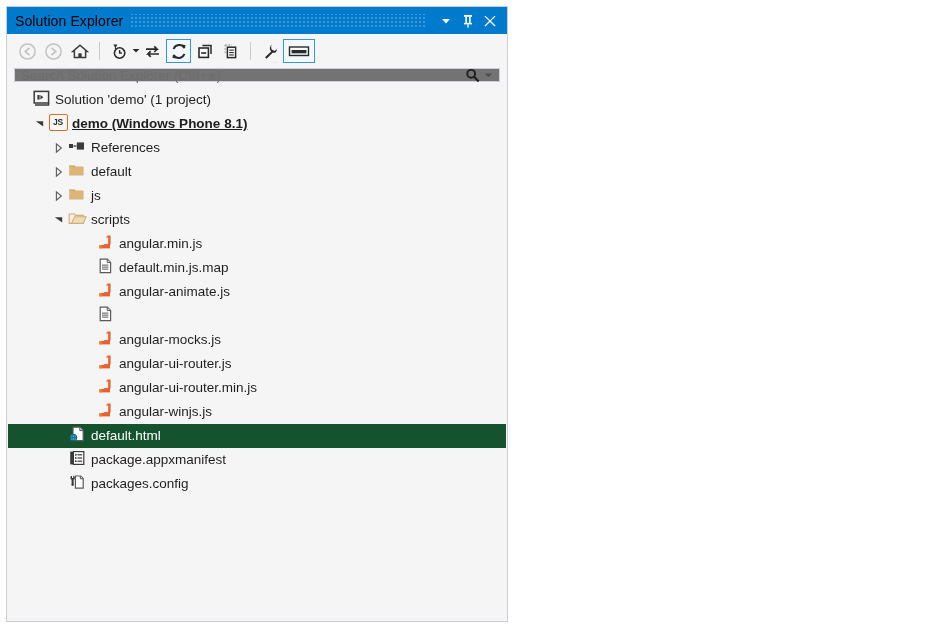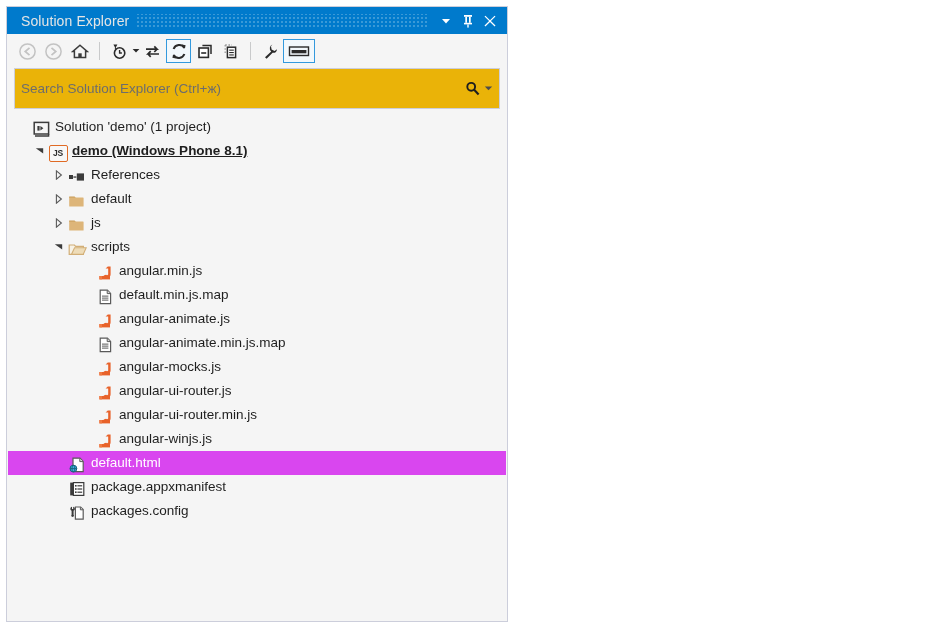--- a/index.html
+++ b/index.html
@@ -28,23 +28,23 @@
   
   #titlebar {
     height: 27px;
     background: #007acc;
     display: flex;
     align-items: center;
     flex: none;
     position: relative;
   }
   #titlebar .title {
-    color: #e5e5e5;
+    color: #000000;
     font-size: 14px;
-    padding-left: 14px;
+    padding-left: 8px;
     white-space: nowrap;
     letter-spacing: 0.1px;
   }
   #titlebar .grip {
     flex: 1;
     height: 14px;
     margin: 0 8px;
     background-image:
       radial-gradient(circle at 1px 1px, #3d9bd8 1px, transparent 1.2px);
     background-size: 4px 4px;
@@ -96,22 +96,22 @@
     width: 8px;
     height: 24px;
     display: flex;
     align-items: center;
     justify-content: center;
   }
 
   
   #searchwrap {
     margin: 0 7px 4px 7px;
-    height: 41px;
-    background: #eab308;
+    height: 14px;
+    background: #737373;
     border: 1px solid #cccedb;
     display: flex;
     align-items: center;
     flex: none;
     box-sizing: border-box;
   }
   #searchinput {
     flex: 1;
     border: none;
     outline: none;
@@ -132,28 +132,28 @@
   #tree {
     flex: 1;
     overflow: hidden;
     background: #f5f5f5;
     padding-top: 2px;
     position: relative;
   }
   .row {
     height: 24px;
     display: flex;
-    align-items: flex-end;
+    align-items: flex-start;
     font-size: 13.5px;
     color: #1e1e1e;
     white-space: nowrap;
     margin: 0 1px;
   }
   .row.selected {
-    background: #d946ef;
+    background: #14532d;
     color: #ffffff;
   }
   .twisty {
     width: 16px;
     height: 24px;
     display: flex;
     align-items: center;
     justify-content: center;
     flex: none;
   }
@@ -457,21 +457,20 @@
     <svg width="15" height="16" viewBox="0 0 15 16">
       <path d="M2.2 1.2 L9.4 1.2 L12.6 4.4 L12.6 14.6 L2.2 14.6 Z" fill="#ffffff" stroke="#5a5a5a" stroke-width="1.2"></path>
       <path d="M9.2 1.4 L9.2 4.6 L12.4 4.6" fill="#d9d9d9" stroke="#5a5a5a" stroke-width="1"></path>
       <g fill="#5a5a5a">
         <rect x="4.0" y="6.6" width="6.4" height="1"></rect>
         <rect x="4.0" y="8.6" width="6.4" height="1"></rect>
         <rect x="4.0" y="10.6" width="6.4" height="1"></rect>
       </g>
     </svg>
         </div>
-        <span class="lbl">angular-animate.min.js.map</span>
       </div>
       <div class="row">
         <div style="width: 71px; flex: 0 0 auto;"></div>
         <div class="twisty"></div>
         <div class="ico">
     <svg width="16" height="16" viewBox="0 0 16 16">
       <path d="M10.8 1.4 L13.6 1.4 L13.6 9.6 A3.6 3.6 0 0 1 6.6 10.6 L9.0 9.8 A1.5 1.5 0 0 0 11.2 9.4 L11.2 3.6 L8.6 3.6 Z" fill="#e8622a"></path>
       <path d="M2.4 11.0 L13.0 11.0 L13.0 14.4 L2.4 14.4 Z" fill="#e8622a"></path>
       <path d="M2.4 11.0 L5.0 11.0 L5.0 14.4 L2.4 14.4 Z" fill="#f07a42"></path>
     </svg>

